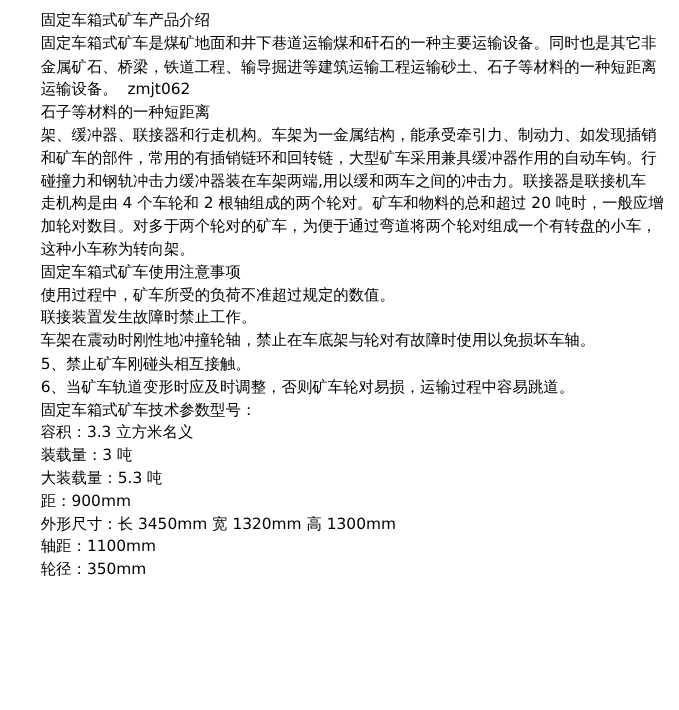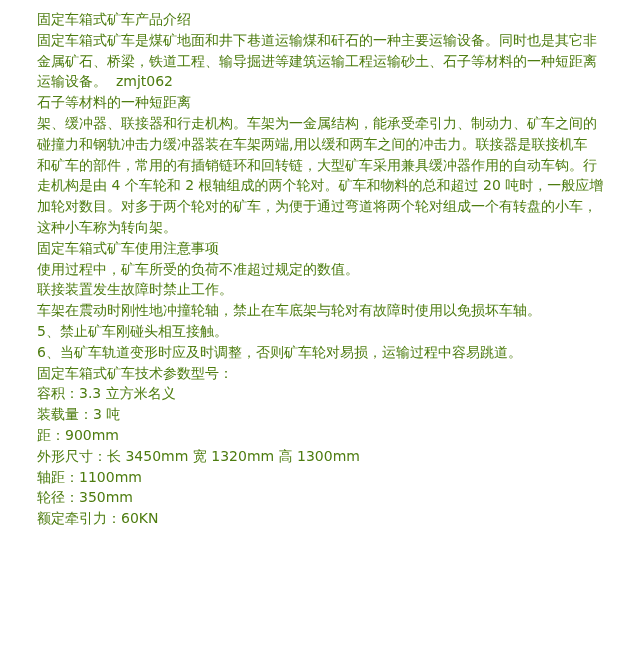--- a/index.html
+++ b/index.html
@@ -13,21 +13,21 @@
     overflow: hidden;
   }
   .doc {
     box-sizing: border-box;
     width: 617px;
     height: 645px;
     padding: 9px 8px 0 37px;
     font-family: "DejaVu Sans", "Liberation Sans", sans-serif;
     font-size: 14px;
     line-height: 20.8px;
-    color: #4d7c0f;
+    color: #000000;
     overflow: hidden;
   }
   .line {
     white-space: pre;
     height: 20.8px;
   }
   section {
     margin: 0;
     padding: 0;
   }
@@ -39,41 +39,41 @@
 
   <section>
     <div class="line">固定车箱式矿车产品介绍</div>
     <div class="line">固定车箱式矿车是煤矿地面和井下巷道运输煤和矸石的一种主要运输设备。同时也是其它非</div>
     <div class="line">金属矿石、桥梁，铁道工程、输导掘进等建筑运输工程运输砂土、石子等材料的一种短距离</div>
     <div class="line">运输设备。  zmjt062</div>
   </section>
 
   <section>
     <div class="line">石子等材料的一种短距离</div>
-    <div class="line">架、缓冲器、联接器和行走机构。车架为一金属结构，能承受牵引力、制动力、矿车之间的</div>
+    <div class="line">架、缓冲器、联接器和行走机构。车架为一金属结构，能承受牵引力、制动力、如发现插销</div>
+    <div class="line">和矿车的部件，常用的有插销链环和回转链，大型矿车采用兼具缓冲器作用的自动车钩。行</div>
     <div class="line">碰撞力和钢轨冲击力缓冲器装在车架两端,用以缓和两车之间的冲击力。联接器是联接机车</div>
-    <div class="line">和矿车的部件，常用的有插销链环和回转链，大型矿车采用兼具缓冲器作用的自动车钩。行</div>
     <div class="line">走机构是由 4 个车轮和 2 根轴组成的两个轮对。矿车和物料的总和超过 20 吨时，一般应增</div>
     <div class="line">加轮对数目。对多于两个轮对的矿车，为便于通过弯道将两个轮对组成一个有转盘的小车，</div>
     <div class="line">这种小车称为转向架。</div>
   </section>
 
   <section>
     <div class="line">固定车箱式矿车使用注意事项</div>
     <div class="line">使用过程中，矿车所受的负荷不准超过规定的数值。</div>
     <div class="line">联接装置发生故障时禁止工作。</div>
     <div class="line">车架在震动时刚性地冲撞轮轴，禁止在车底架与轮对有故障时使用以免损坏车轴。</div>
     <div class="line">5、禁止矿车刚碰头相互接触。</div>
     <div class="line">6、当矿车轨道变形时应及时调整，否则矿车轮对易损，运输过程中容易跳道。</div>
   </section>
 
   <section>
     <div class="line">固定车箱式矿车技术参数型号：</div>
     <div class="line">容积：3.3 立方米名义</div>
     <div class="line">装载量：3 吨</div>
+    <div class="line">大装载量：5.3 吨</div>
     <div class="line">距：900mm</div>
     <div class="line">外形尺寸：长 3450mm 宽 1320mm 高 1300mm</div>
     <div class="line">轴距：1100mm</div>
     <div class="line">轮径：350mm</div>
-    <div class="line">额定牵引力：60KN</div>
   </section>
 
 </div>
 
 </body></html>

